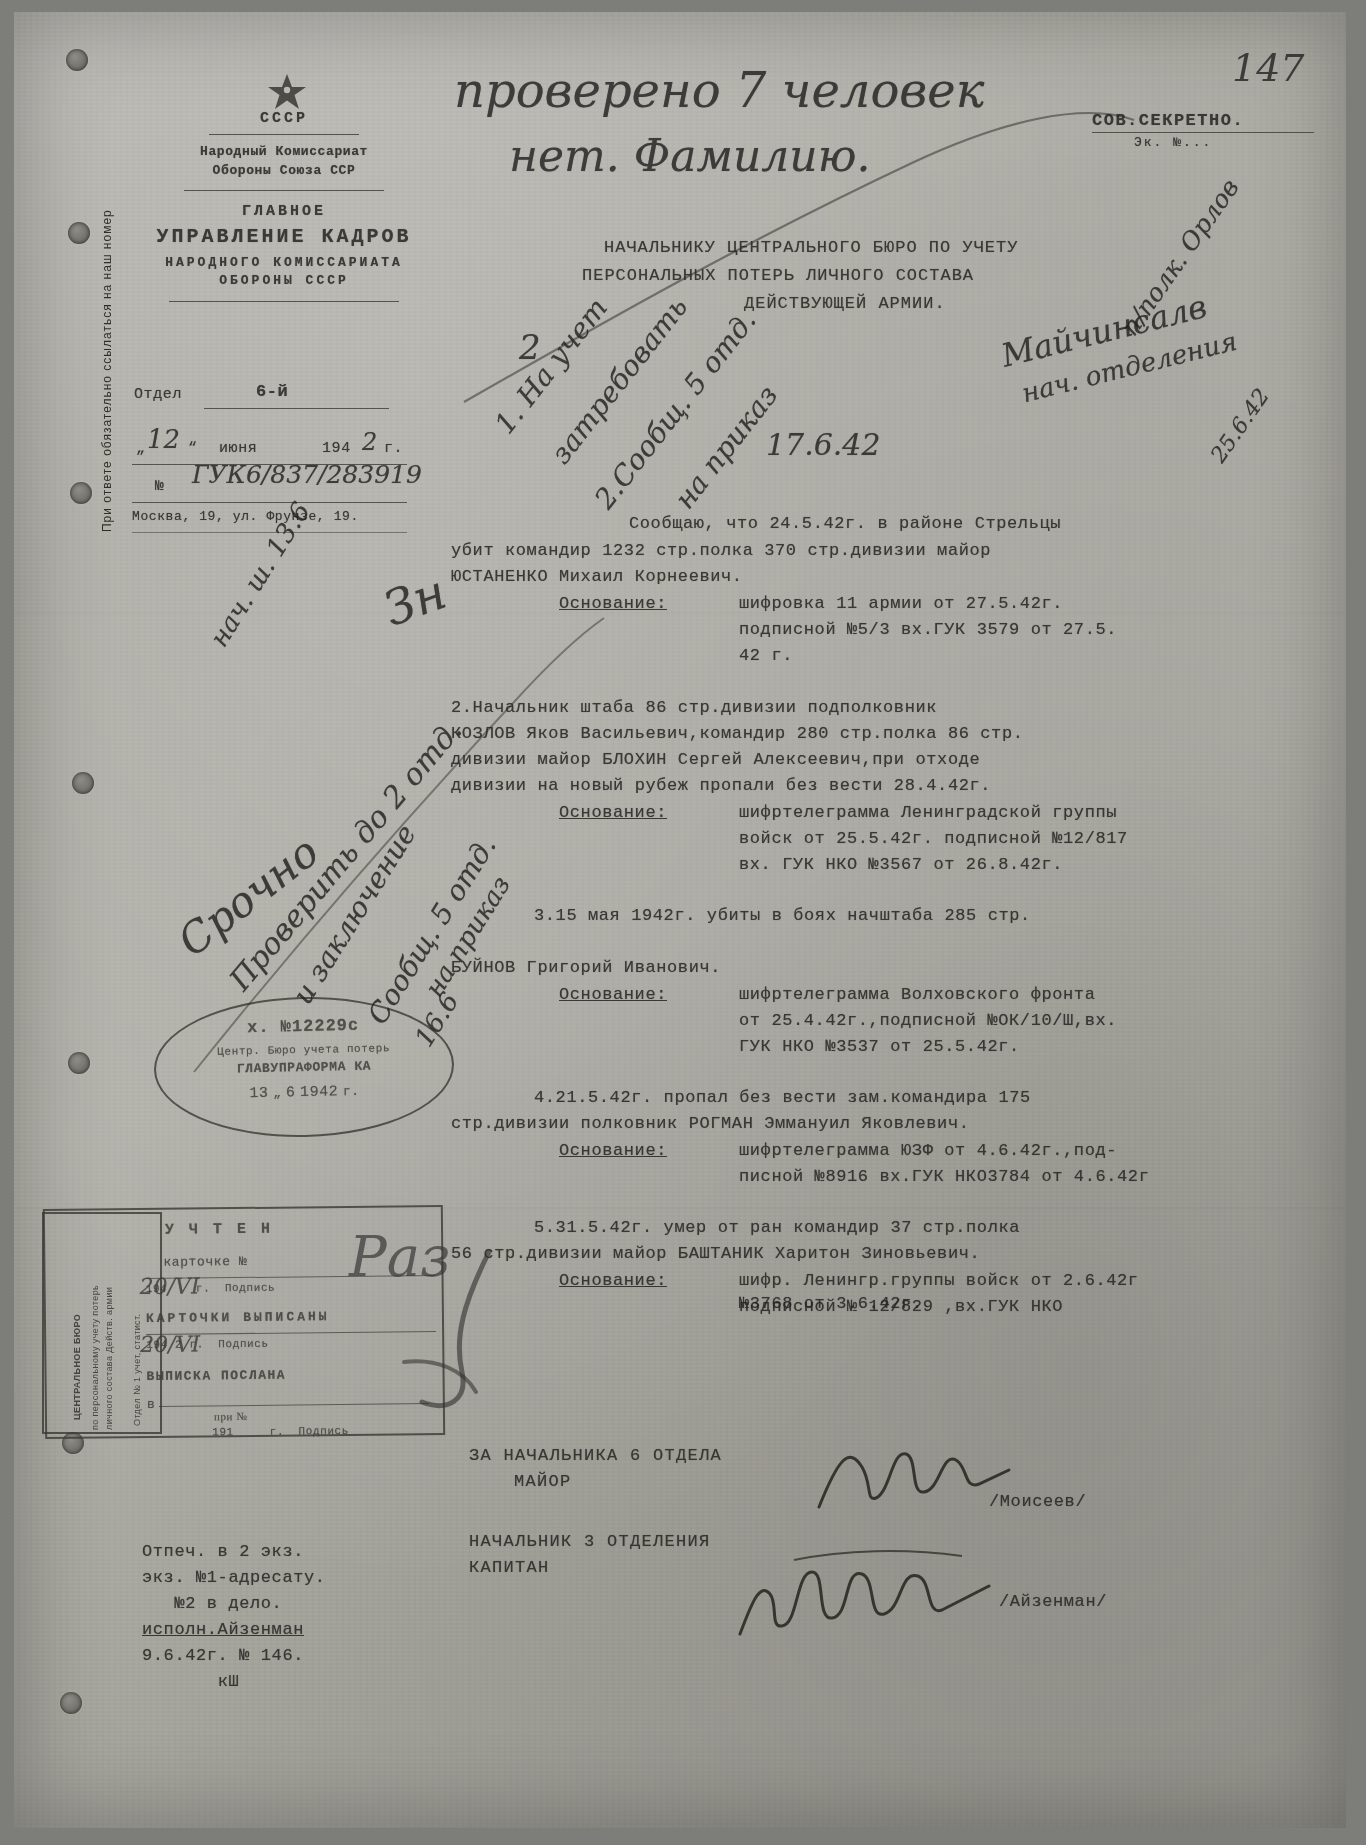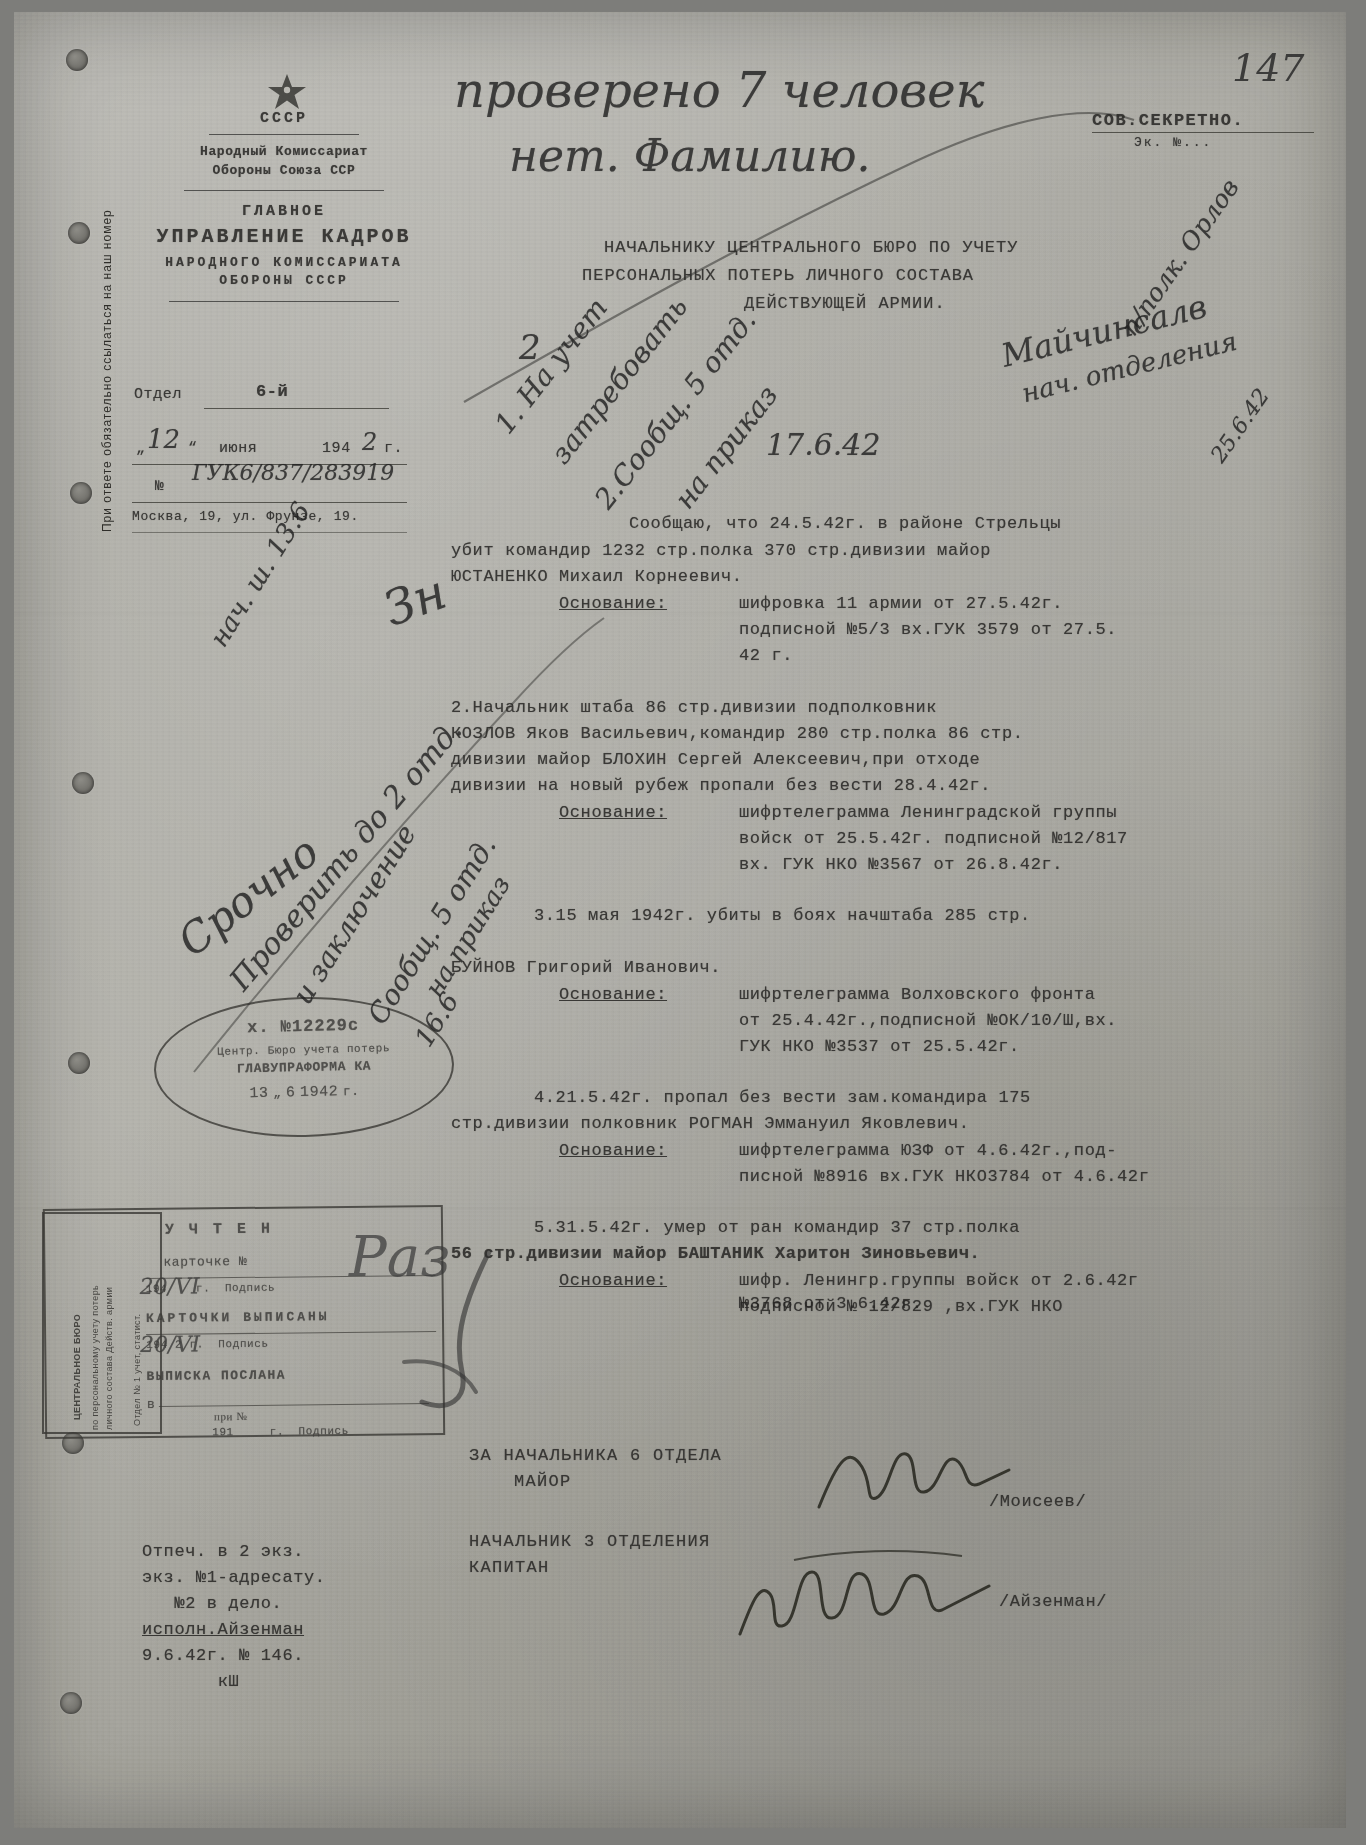--- a/index.html
+++ b/index.html
@@ -232,21 +232,21 @@
     <div class="typed md" style="left:122px;top:426px;">„</div>
     <div class="hand" style="left:133px;top:412px;font-size:26px;">12</div>
     <div class="typed md" style="left:174px;top:426px;">“</div>
     <div class="typed md" style="left:205px;top:426px;">июня</div>
     <div class="typed md" style="left:308px;top:426px;">194</div>
     <div class="hand" style="left:348px;top:416px;font-size:24px;">2</div>
     <div class="typed md" style="left:370px;top:426px;">г.</div>
     <div class="ruleline" style="left:118px;top:452px;width:275px;"></div>
 
     <div class="typed md" style="left:141px;top:464px;">№</div>
-    <div class="hand" style="left:178px;top:448px;font-size:22px;">ГУК6/837/283919</div>
+    <div class="hand" style="left:178px;top:448px;font-size:25px;">ГУК6/837/283919</div>
     <div class="ruleline" style="left:118px;top:490px;width:275px;"></div>
 
     <div class="typed sm" style="left:118px;top:496px;">Москва, 19, ул. Фрунзе, 19.</div>
     <div class="ruleline" style="left:118px;top:520px;width:275px;opacity:.5"></div>
 
     <div id="sidenote">При ответе обязательно ссылаться на наш номер</div>
 
     <div class="typed lg" style="left:590px;top:224px;letter-spacing:1px;">НАЧАЛЬНИКУ ЦЕНТРАЛЬНОГО БЮРО ПО УЧЕТУ</div>
     <div class="typed lg" style="left:568px;top:252px;letter-spacing:1px;">ПЕРСОНАЛЬНЫХ ПОТЕРЬ ЛИЧНОГО СОСТАВА</div>
     <div class="typed lg" style="left:730px;top:280px;letter-spacing:1px;">ДЕЙСТВУЮЩЕЙ АРМИИ.</div>
@@ -276,21 +276,21 @@
     <div class="typed lg" style="left:725px;top:997px;">от 25.4.42г.,подписной №ОК/10/Ш,вх.</div>
     <div class="typed lg" style="left:725px;top:1023px;">ГУК НКО №3537 от 25.5.42г.</div>
 
     <div class="typed lg" style="left:520px;top:1074px;">4.21.5.42г. пропал без вести зам.командира 175</div>
     <div class="typed lg" style="left:437px;top:1100px;">стр.дивизии полковник РОГМАН Эммануил Яковлевич.</div>
     <div class="typed lg u" style="left:545px;top:1127px;">Основание:</div>
     <div class="typed lg" style="left:725px;top:1127px;">шифртелеграмма ЮЗФ от 4.6.42г.,под-</div>
     <div class="typed lg" style="left:725px;top:1153px;">писной №8916 вх.ГУК НКО3784 от 4.6.42г</div>
 
     <div class="typed lg" style="left:520px;top:1204px;">5.31.5.42г. умер от ран командир 37 стр.полка</div>
-    <div class="typed lg" style="left:437px;top:1230px;font-weight:bold;">56 стр.дивизии майор БАШТАНИК Харитон Зиновьевич.</div>
+    <div class="typed lg" style="left:437px;top:1230px;">56 стр.дивизии майор БАШТАНИК Харитон Зиновьевич.</div>
     <div class="typed lg u" style="left:545px;top:1257px;">Основание:</div>
     <div class="typed lg" style="left:725px;top:1257px;">шифр. Ленингр.группы войск от 2.6.42г</div>
     <div class="typed lg" style="left:725px;top:1283px;">подписной № 12/829 ,вх.ГУК НКО</div>
     <div class="typed lg" style="left:725px;top:1280px;">№3768 от 3.6.42г.</div>
 
     <div class="typed lg" style="left:455px;top:1432px;letter-spacing:1.3px;">ЗА НАЧАЛЬНИКА 6 ОТДЕЛА</div>
     <div class="typed lg" style="left:500px;top:1458px;letter-spacing:1.3px;">МАЙОР</div>
     <div class="typed lg" style="left:975px;top:1478px;">/Моисеев/</div>
     <svg class="sig" style="left:800px;top:1420px;" width="200" height="90" viewBox="0 0 200 90">
       <path d="M5,75 C25,25 35,15 48,35 C58,52 52,70 62,66 C76,60 78,18 92,22 C104,26 96,62 110,60 C126,58 128,20 142,28 C154,35 150,58 165,52 L195,38" stroke="#26261f" stroke-width="3" fill="none" stroke-linecap="round" opacity=".85"></path>

